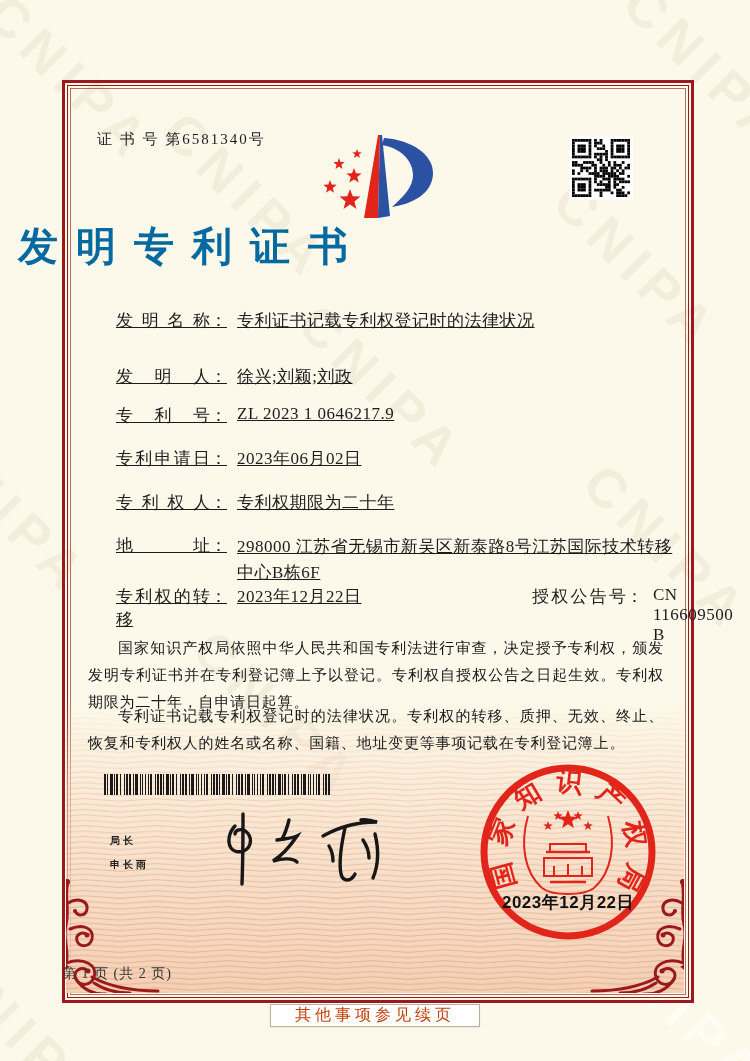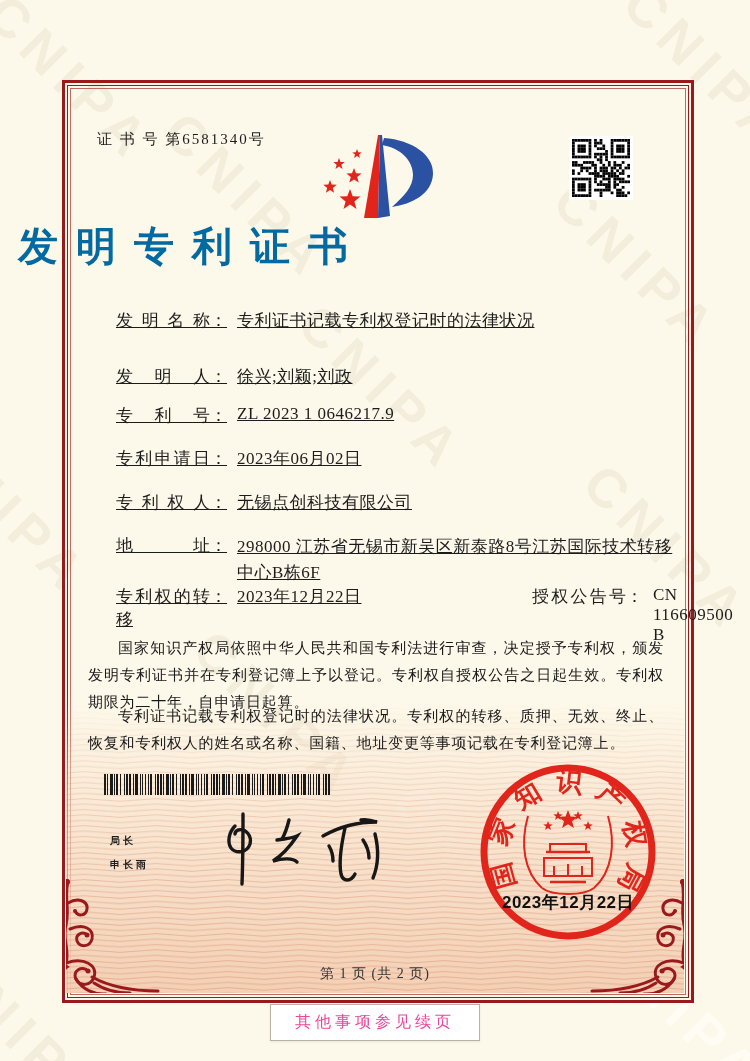--- a/index.html
+++ b/index.html
@@ -68,25 +68,25 @@
   .barcode{position:absolute;left:104px;top:774px;width:228px;height:21px;z-index:4;}
   .signoff{position:absolute;left:110px;top:834px;z-index:5;font-family:"Liberation Sans","DejaVu Sans",sans-serif;font-size:10px;font-weight:600;letter-spacing:3px;color:#1d1d1d;}
   .signoff div{margin-bottom:10px;}
   .signature{position:absolute;left:205px;top:806px;width:200px;height:88px;z-index:5;}
   .seal{position:absolute;left:480px;top:764px;width:176px;height:176px;z-index:5;}
   .seal-date{
     position:absolute;left:480px;top:891px;width:176px;text-align:center;z-index:6;
     font-family:"Liberation Sans","DejaVu Sans",sans-serif;font-size:17px;font-weight:600;color:#111;
     letter-spacing:0.5px;
   }
-  .page-num{position:absolute;left:62px;top:965px;width:626px;text-align:center;font-size:14px;letter-spacing:1px;z-index:5;color:#333;}
+  .page-num{position:absolute;left:62px;top:965px;width:626px;font-size:14px;letter-spacing:1px;z-index:5;color:#333;}
   .continuation{
     position:absolute;left:50%;top:1004px;transform:translateX(-50%);
     background:#ffffff;border:1px solid #b9b2a4;box-shadow:0 1px 2px rgba(0,0,0,0.08);
-    padding:7px 24px;font-size:16px;letter-spacing:4px;z-index:5;color:#ec4899;
+    padding:0 24px;font-size:16px;letter-spacing:4px;z-index:5;color:#c2410c;
   }
 </style>
 </head>
 <body>
 
 <div id="wm-layer">
     <div class="watermark" style="left: 18px; top: -18px;">CNIPA</div>
     <div class="watermark" style="left: 195px; top: 100px;">CNIPA</div>
     <div class="watermark" style="left: 585px; top: 170px;">CNIPA</div>
     <div class="watermark" style="left: 330px; top: 292px;">CNIPA</div>
@@ -427,21 +427,21 @@
   <span class="val">ZL 2023 1 0646217.9</span>
 </div>
 <div class="field" style="top:447px">
   <span class="lbl">专利申请日</span>
     <span class="colon">：</span>
   <span class="val">2023年06月02日</span>
 </div>
 <div class="field" style="top:491px">
   <span class="lbl">专利权人</span>
     <span class="colon">：</span>
-  <span class="val">无锡点创科技有限公司</span>
+  <span class="val">专利权期限为二十年</span>
 </div>
 <div class="field" style="top:534px">
   <span class="lbl">地址</span>
     <span class="colon">：</span>
   <span class="val wrap">298000 江苏省无锡市新吴区新泰路8号江苏国际技术转移中心B栋6F</span>
 </div>
 <div class="field" style="top:585px;width:562px">
   <span class="lbl">专利权的转移</span>
     <span class="colon">：</span>
   <span class="val">2023年12月22日</span>

